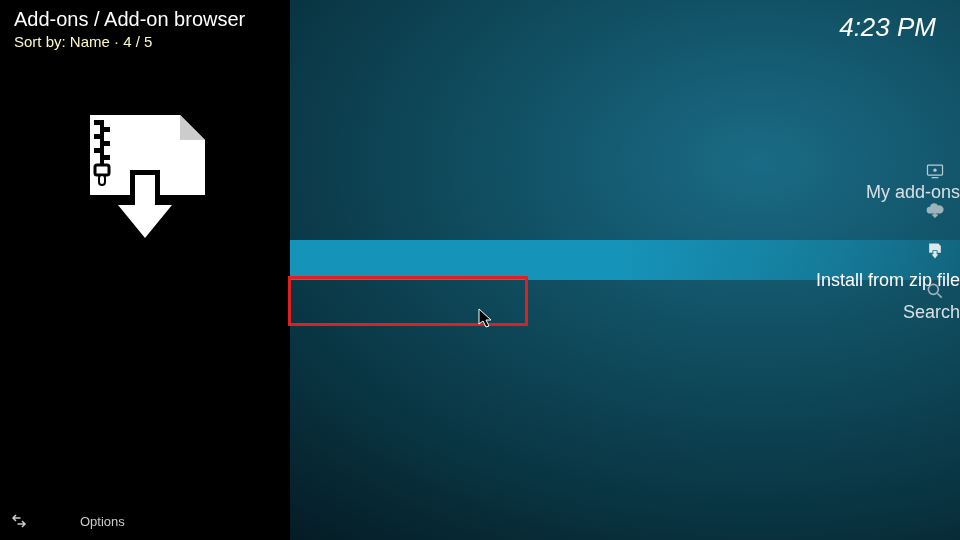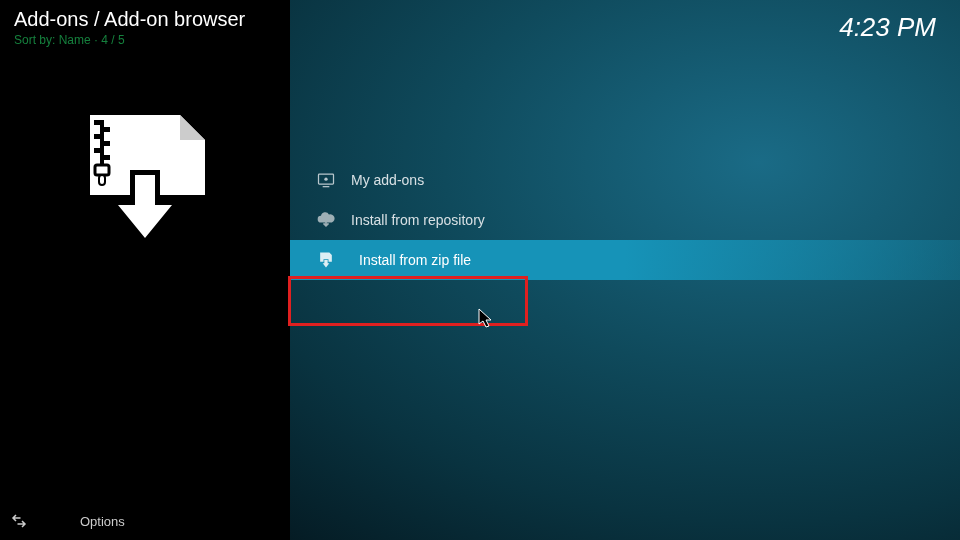--- a/index.html
+++ b/index.html
@@ -30,22 +30,22 @@
   top: 8px;
   left: 14px;
   color: #fff;
   font-size: 20px;
   font-weight: 300;
 }
 .sort-info {
   position: absolute;
   top: 33px;
   left: 14px;
-  color: #15803d;
-  font-size: 12px;
+  color: #fef9c3;
+  font-size: 15px;
 }
 .clock {
   position: absolute;
   top: 12px;
   right: 24px;
   color: #fff;
   font-size: 26px;
   font-weight: 300;
   font-style: italic;
 }
@@ -58,26 +58,27 @@
 }
 .menu-list {
   position: absolute;
   top: 160px;
   left: 290px;
   right: 0;
 }
 .menu-item {
   height: 40px;
   display: flex;
-  align-items: center;
+  align-items: flex-end;
   padding-left: 25px;
   color: #d8e0e4;
-  font-size: 14px;
+  font-size: 18px;
   cursor: pointer;
   position: relative;
+  flex-direction: column;
 }
 .menu-item.selected {
   background: linear-gradient(to right, #1693b8 0%, #1693b8 50%, rgba(22,147,184,0.3) 100%);
   color: #fff;
   gap: 8px;
 }
 .menu-item .icon-slot {
   width: 22px;
   height: 22px;
   margin-right: 14px;
@@ -169,33 +170,41 @@
   </div>
 
 
   <div class="menu-item">
     <span class="icon-slot">
       <svg viewBox="0 0 24 24" width="20" height="20" fill="#b8c4c8">
         <path d="M6 15 a4 4 0 0 1 0-8 a5 5 0 0 1 9.5-1.5 A4 4 0 0 1 19 15 Z"></path>
         <path d="M12 12 L12 19 M9 16 L12 19 L15 16" stroke="#b8c4c8" stroke-width="2" fill="none"></path>
       </svg>
     </span>
-    <span>Install from repository</span>
   </div>
 
   <div class="menu-item selected">
     <span class="icon-slot">
       <svg viewBox="0 0 24 24" width="20" height="20" fill="#fff">
         <path d="M5 3 L16 3 L19 6 L19 14 L15 14 L15 11 L9 11 L9 14 L5 14 Z"></path>
         <path d="M10 12 L14 12 L14 16 L16 16 L12 21 L8 16 L10 16 Z"></path>
       </svg>
     </span>
     <span>Install from zip file</span>
   </div>
 
+  <div class="menu-item">
+    <span class="icon-slot">
+      <svg viewBox="0 0 24 24" width="20" height="20" fill="none" stroke="#b8c4c8" stroke-width="2">
+        <circle cx="10" cy="10" r="6"></circle>
+        <line x1="15" y1="15" x2="20" y2="20"></line>
+      </svg>
+    </span>
+    <span>Search</span>
+  </div>
 </div>
 
 <div class="highlight-box" style="left:288px;top:276px;width:240px;height:50px;"></div>
 
 <div class="cursor" style="left:478px;top:308px;">
   <svg viewBox="0 0 16 22" width="16" height="22">
     <path d="M1 1 L1 16 L5 13 L8 19 L11 18 L8 12 L13 12 Z" fill="#000" stroke="#fff" stroke-width="1"></path>
   </svg>
 </div>
 

